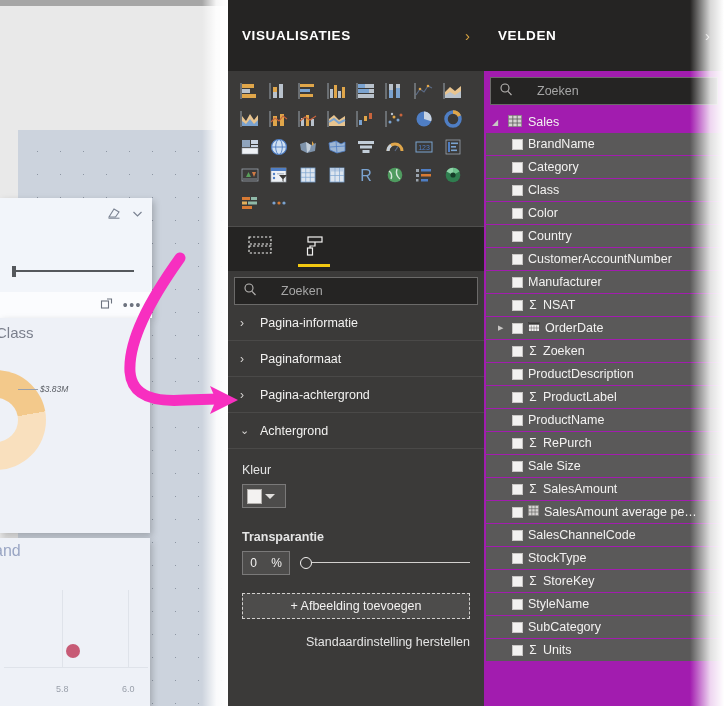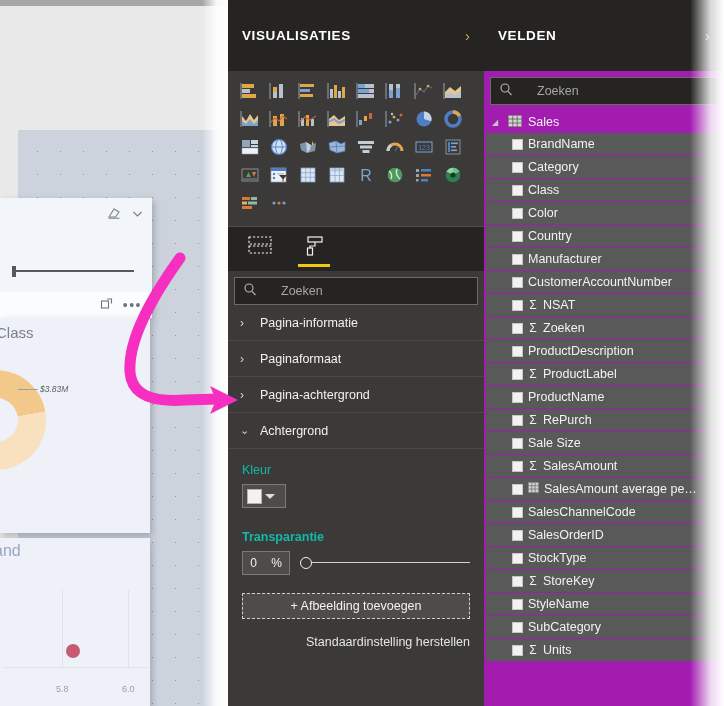--- a/index.html
+++ b/index.html
@@ -120,21 +120,21 @@
   }
   .search-box .ph { color:#a6a6a6; font-size:12.5px; }
 
   .fmt-row {
     height:36px; display:flex; align-items:center; gap:10px; padding-left:12px;
     border-bottom:1px solid #4a4948; color:#f3f2f1; font-size:12.5px;
   }
   .fmt-row .arrow { color:#d6d4d2; font-size:12px; width:10px; display:inline-block; }
 
   .fmt-body { padding:14px 14px 0 14px; }
-  .fmt-label { color:#14b8a6; font-size:12.5px; margin-bottom:7px; }
+  .fmt-label { color:#e5e5e5; font-size:12.5px; margin-bottom:7px; }
   .color-picker {
     width:44px; height:24px; background:#4d4c4b; border:1px solid #7a7979;
     display:flex; align-items:center; gap:3px; padding-left:4px;
   }
   .color-swatch { width:15px; height:15px; background:#f3f2f1; border:1px solid #b3b0ad; }
   .tri-down { width:0;height:0;border-left:5px solid transparent;border-right:5px solid transparent;
               border-top:5px solid #e1dfdd; }
   .slider-row { display:flex; align-items:center; gap:10px; }
   .num-box {
     width:48px; height:24px; background:#4d4c4b; border:1px solid #7a7979;
@@ -642,30 +642,43 @@
         <div class="field-row">
           <span class="fchk"></span>
           <span>Color</span>
         </div>
         <div class="field-row">
           <span class="fchk"></span>
           <span>Country</span>
         </div>
         <div class="field-row">
           <span class="fchk"></span>
+          <span>CustomerAccountNumber</span>
+        </div>
+        <div class="field-row">
+          <span class="fchk"></span>
           <span>Manufacturer</span>
-        </div>
-        <div class="field-row">
-          <span class="fchk"></span>
-          <span>CustomerAccountNumber</span>
         </div>
         <div class="field-row">
           <span class="fchk"></span>
           <span class="sigma">Σ</span>
           <span>NSAT</span>
+        </div>
+        <div class="field-row indent-date">
+          <span class="row-caret">▶</span>
+          <span class="fchk"></span>
+          <span class="minical"><svg width="12" height="11" viewBox="0 0 12 11">
+              <rect x="0.5" y="1.5" width="11" height="9" fill="#f3f2f1" stroke="#3b3a39" stroke-width=".7"></rect>
+              <rect x="0.5" y="1.5" width="11" height="2.2" fill="#3b3a39"></rect>
+              <line x1="3.3" y1="4.5" x2="3.3" y2="10" stroke="#6b6a69" stroke-width=".6"></line>
+              <line x1="6" y1="4.5" x2="6" y2="10" stroke="#6b6a69" stroke-width=".6"></line>
+              <line x1="8.7" y1="4.5" x2="8.7" y2="10" stroke="#6b6a69" stroke-width=".6"></line>
+              <line x1="0.5" y1="7" x2="11.5" y2="7" stroke="#6b6a69" stroke-width=".6"></line>
+            </svg></span>
+          <span>OrderDate</span>
         </div>
         <div class="field-row">
           <span class="fchk"></span>
           <span class="sigma">Σ</span>
           <span>Zoeken</span>
         </div>
         <div class="field-row">
           <span class="fchk"></span>
           <span>ProductDescription</span>
         </div>
@@ -702,24 +715,20 @@
               <line x1="7.1" y1="0.5" x2="7.1" y2="10.5" stroke="#5a5959" stroke-width=".6"></line>
             </svg></span>
           <span>SalesAmount average pe…</span>
         </div>
         <div class="field-row">
           <span class="fchk"></span>
           <span>SalesChannelCode</span>
         </div>
         <div class="field-row">
           <span class="fchk"></span>
-          <span>SalesOrderID</span>
-        </div>
-        <div class="field-row">
-          <span class="fchk"></span>
           <span>StockType</span>
         </div>
         <div class="field-row">
           <span class="fchk"></span>
           <span class="sigma">Σ</span>
           <span>StoreKey</span>
         </div>
         <div class="field-row">
           <span class="fchk"></span>
           <span>StyleName</span>

